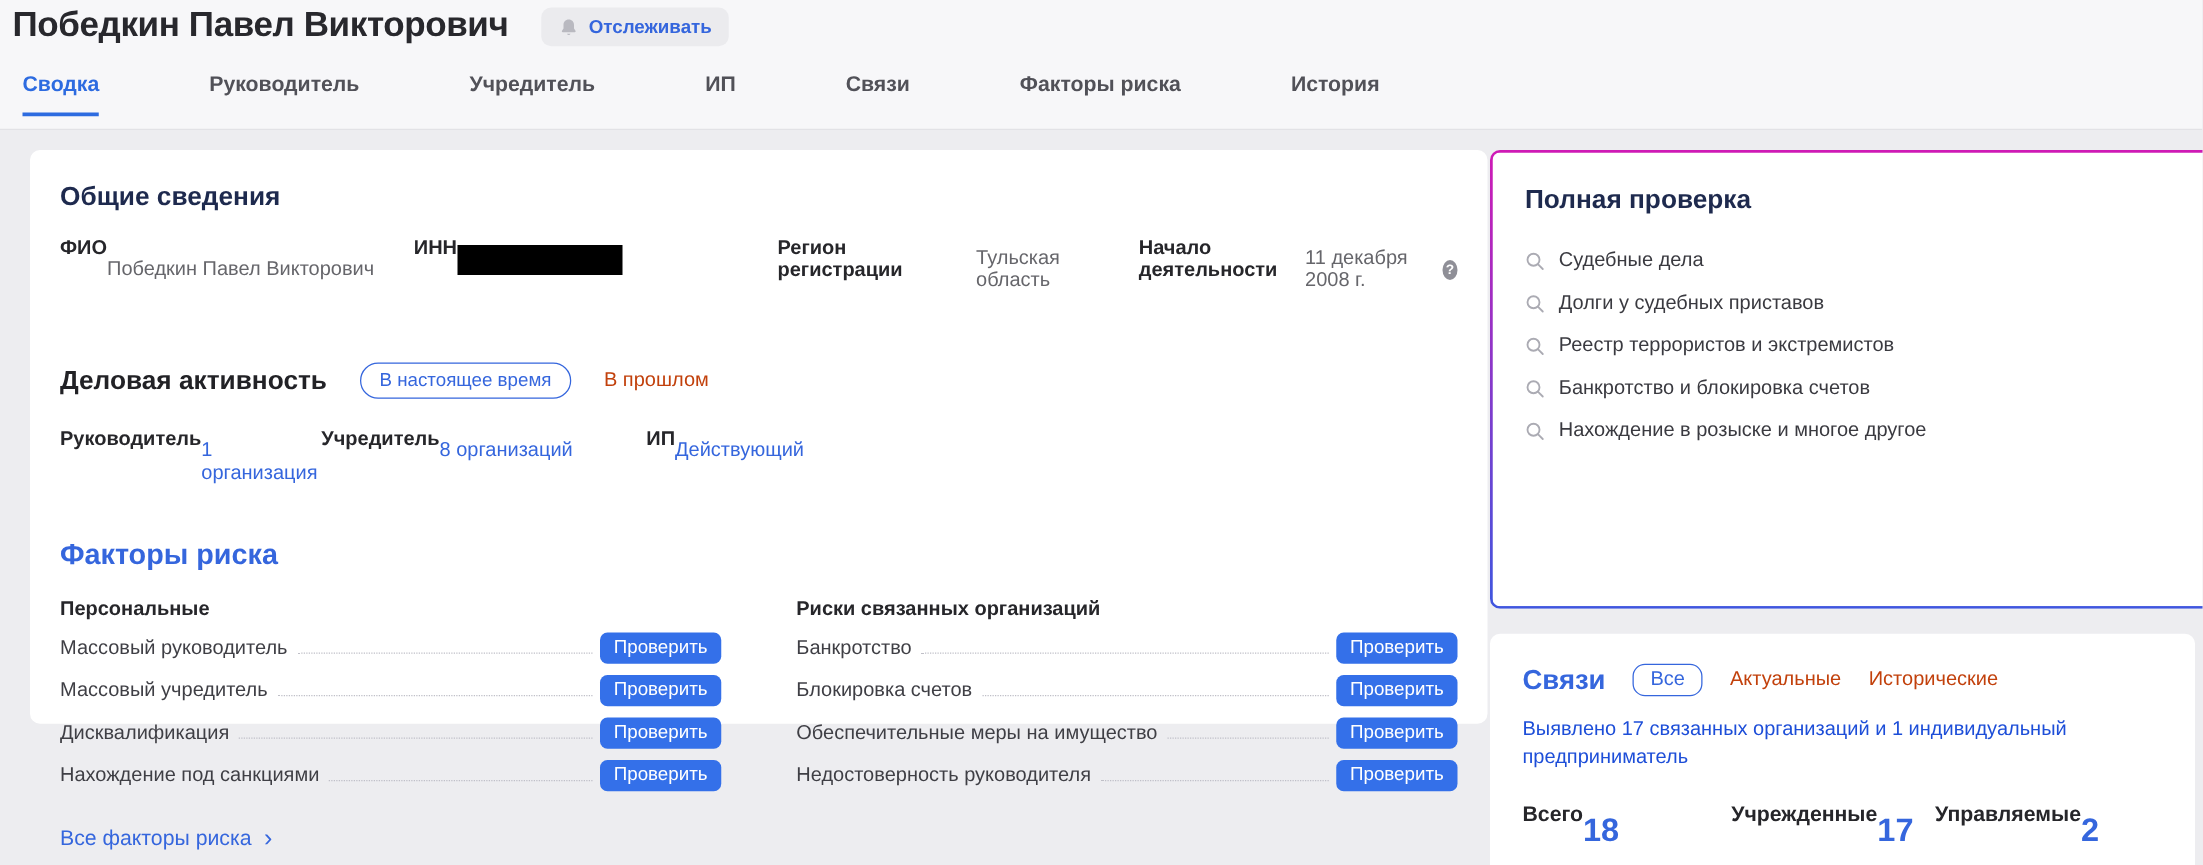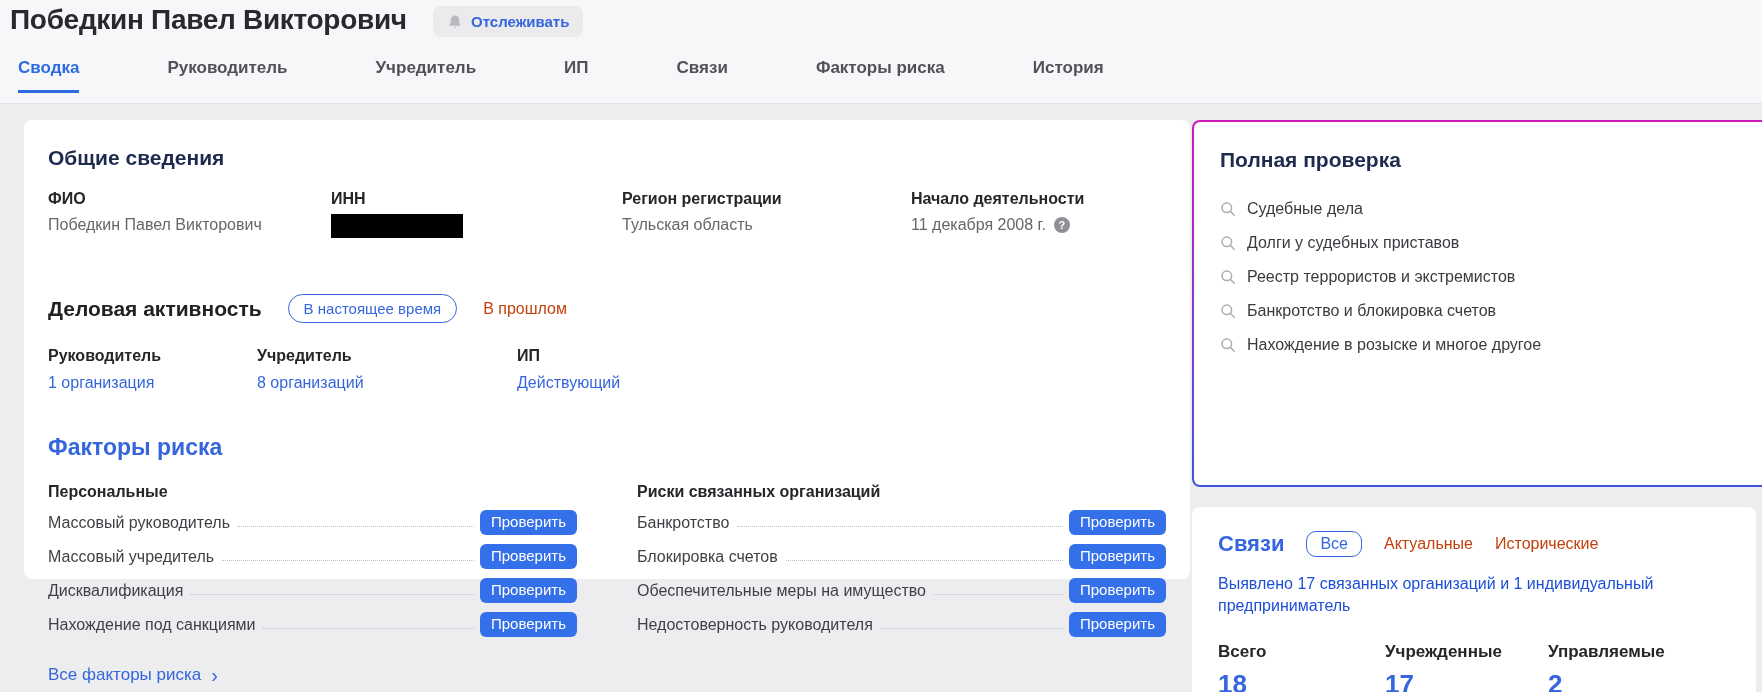--- a/index.html
+++ b/index.html
@@ -42,21 +42,21 @@
   .card {
     position: absolute; background: #fff; border-radius: 8px;
   }
   .card-main { left: 24px; top: 120px; width: 1166px; height: 459px; padding: 26px 24px; }
 
   h2.section { font-size: 21px; font-weight: 700; color: #1e2a4e; }
   h2.section-dark { font-size: 21px; font-weight: 700; color: #222226; }
   h2.section-link { font-size: 23px; font-weight: 700; color: #3566dd; cursor: pointer; }
 
   .fields-row { display: flex; margin-top: 20px; }
-  .field { display: flex; flex-direction: column; }
+  .field { display: flex; flex-direction: row; }
   .f1 { flex: 0 0 283px; } .f2 { flex: 0 0 291px; } .f3 { flex: 0 0 289px; } .f4 { flex: 1; }
   .field-label { font-size: 16px; font-weight: 700; color: #26262a; }
   .field-value { margin-top: 8px; font-size: 16px; color: #66666b; display: flex; align-items: center; gap: 8px; }
   .redacted-box { width: 132px; height: 24px; background: #000; margin-top: 6px; }
 
   .activity-head { display: flex; align-items: center; gap: 26px; margin-top: 56px; }
   .pill-toggle {
     border: 1.5px solid #3566dd; border-radius: 16px; background: transparent;
     color: #3566dd; font-family: inherit; font-size: 15px; padding: 5px 15px; cursor: pointer;
     white-space: nowrap;

